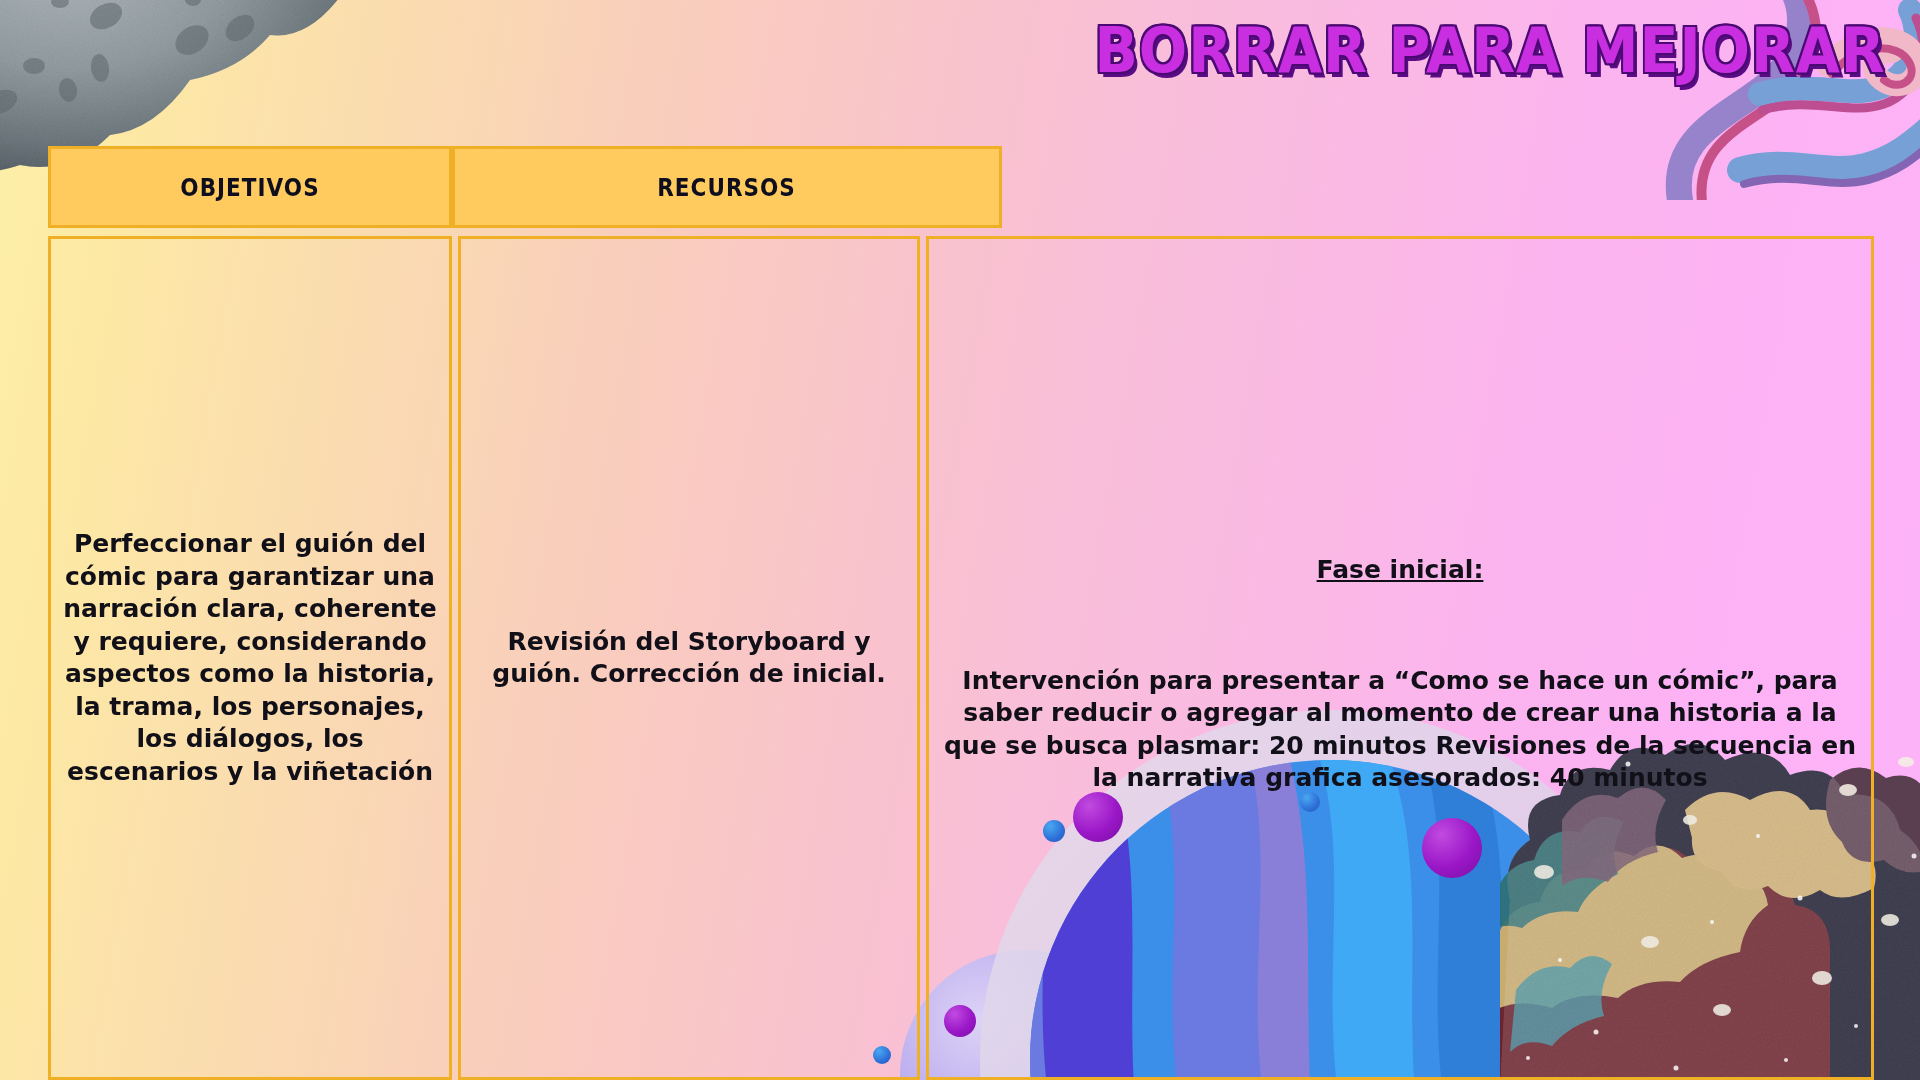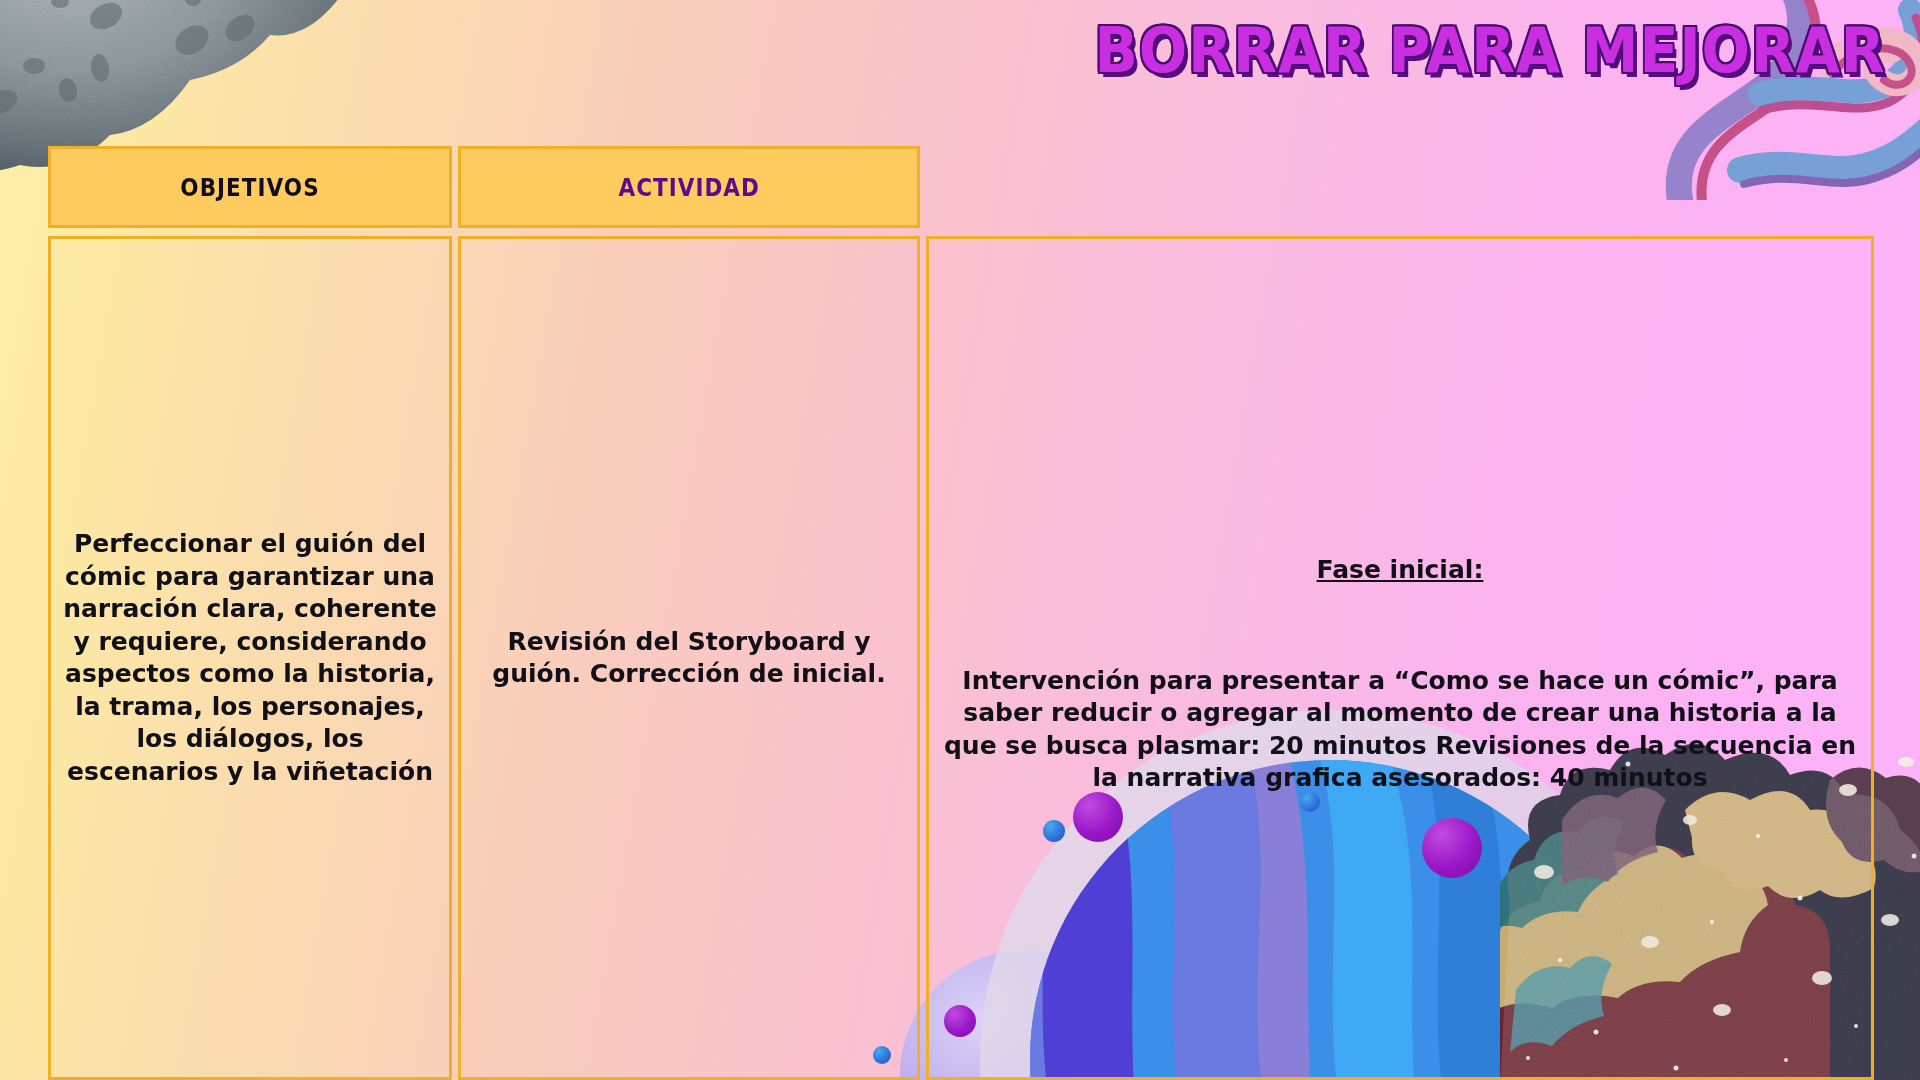--- a/index.html
+++ b/index.html
@@ -57,21 +57,21 @@
 
   
   .table {
     position:absolute;
     left:48px; top:146px;
     width:1826px; height:934px;
     z-index:4;
     display:flex;
     flex-direction:column;
   }
-  .head-row { display:flex; gap:6px; height:82px; flex:0 0 82px; }
+  .head-row { display:flex; gap:0; height:82px; flex:0 0 82px; }
   .body-row { display:flex; gap:6px; flex:1 1 auto; margin-top:8px; }
 
   .hcell {
     border:3px solid #EFB026;
     background:#FFCB5E;
     display:flex; align-items:center; justify-content:center;
   }
   .hcell span {
     font-family:"DejaVu Sans", sans-serif;
     font-weight:bold;
@@ -267,22 +267,22 @@
 <div class="title-bar">
   <span class="title">BORRAR PARA MEJORAR</span>
 </div>
 
 <div class="table">
 
   <div class="head-row">
     <div class="hcell c1 h-dark">
       <span>OBJETIVOS</span>
     </div>
-    <div class="hcell c3 h-purple">
-      <span>ACTIVIDAD</span>
+    <div class="hcell c2 h-dark">
+      <span>RECURSOS</span>
     </div>
   </div>
 
   <div class="body-row">
     <div class="bcell c1">
       <p>Perfeccionar el guión del cómic para garantizar una narración clara, coherente y requiere, considerando aspectos como la historia, la trama, los personajes, los diálogos, los escenarios y la viñetación</p>
     </div>
     <div class="bcell c3">
       <p>Revisión del Storyboard y guión. Corrección de inicial.</p>
     </div>

